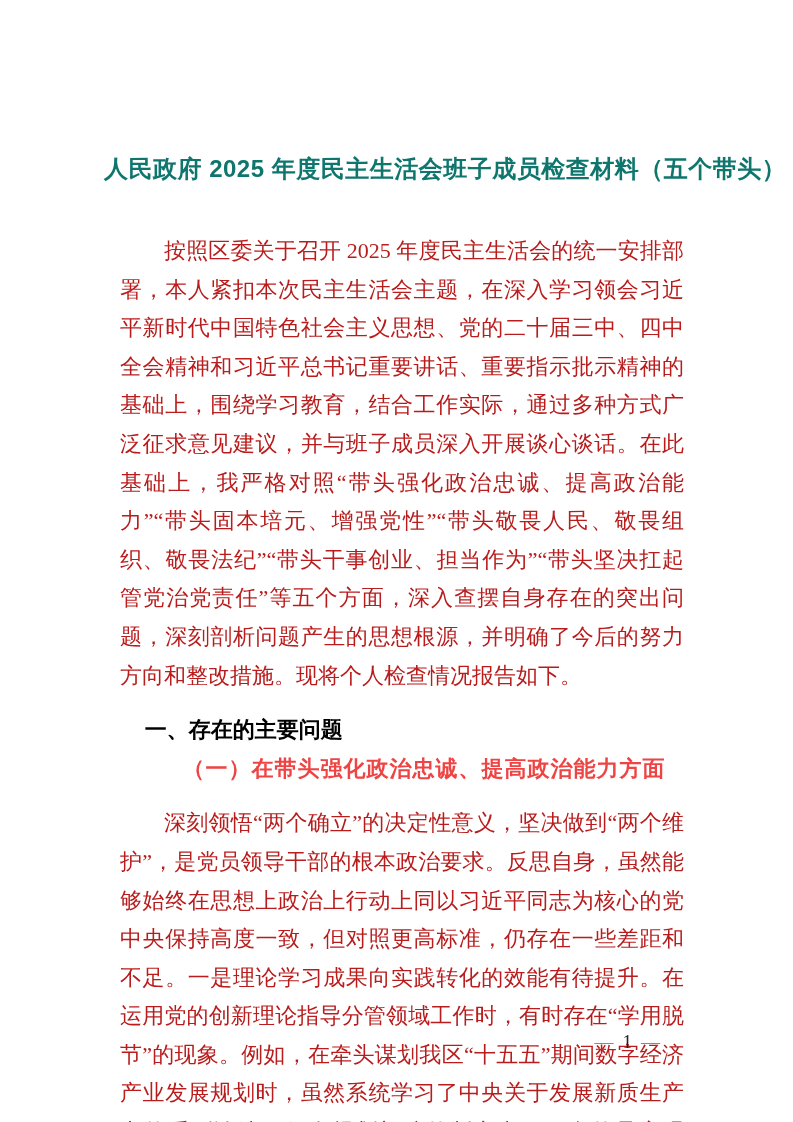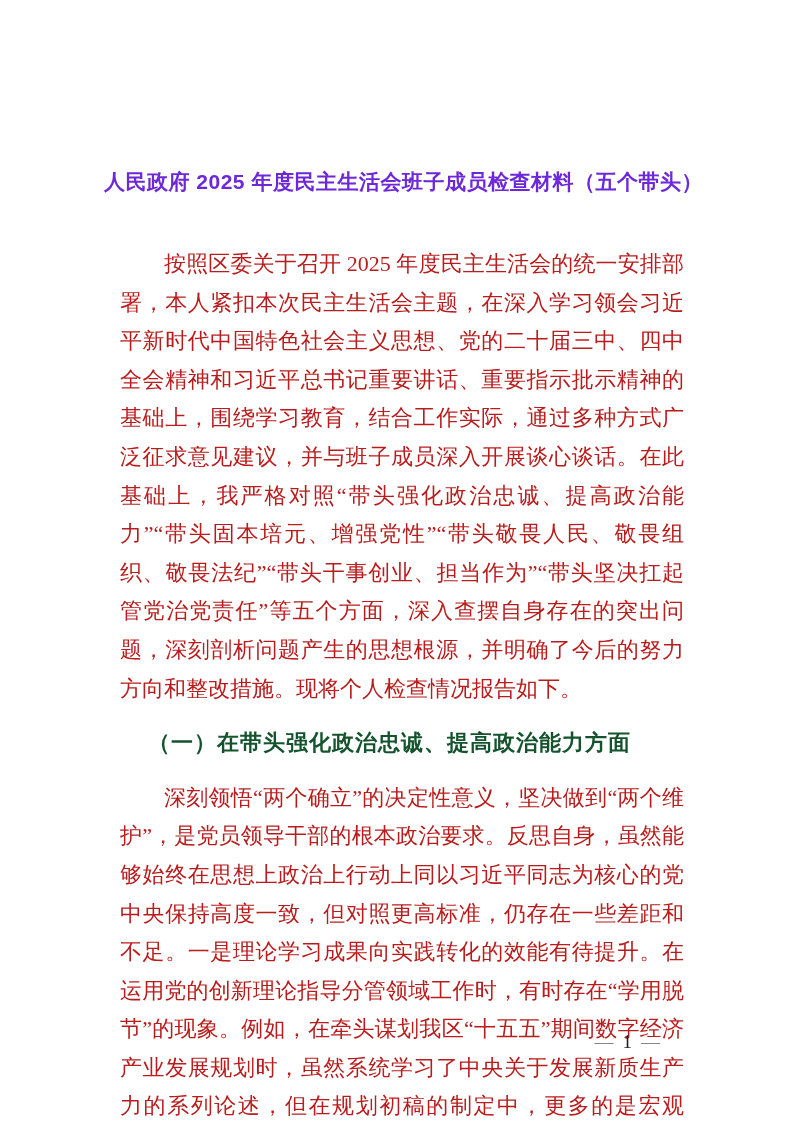--- a/index.html
+++ b/index.html
@@ -19,26 +19,26 @@
     position: absolute;
     top: 0;
     left: 0;
     width: 793px;
     height: 1122px;
     background: #ffffff;
     box-sizing: border-box;
     padding: 150px 93px 0 104px;
   }
   .doc-title {
-    margin: 13px 0 44px 0;
+    margin: 0 0 44px 0;
     font-family: "Liberation Sans", sans-serif;
     font-weight: bold;
-    font-size: 21px;
+    font-size: 24px;
     line-height: 38px;
-    color: #6d28d9;
+    color: #0f766e;
     letter-spacing: 0.5px;
     white-space: nowrap;
   }
   .doc-body {
     font-size: 22px;
     line-height: 38.6px;
     text-align: justify;
     text-justify: inter-ideograph;
   }
   .para {
@@ -58,23 +58,23 @@
     color: #000000;
     text-align: left;
   }
   .subsection-heading {
     margin: 0;
     text-indent: 2em;
     font-family: "Liberation Serif", serif;
     font-weight: bold;
     font-size: 22px;
     line-height: 38.6px;
-    color: #14532d;
+    color: #ef4444;
     letter-spacing: 1px;
-    text-align: left;
+    text-align: center;
   }
   .footer {
     position: absolute;
     top: 1030px;
     right: 124px;
     font-size: 19px;
     line-height: 24px;
     color: #1a1a1a;
     font-family: "Liberation Serif", serif;
   }
@@ -91,20 +91,21 @@
 <body>
 
 <div class="page">
 
   <h1 class="doc-title">人民政府 2025 年度民主生活会班子成员检查材料（五个带头）</h1>
 
   <div class="doc-body">
 
     <p class="para">按照区委关于召开 2025 年度民主生活会的统一安排部署，本人紧扣本次民主生活会主题，在深入学习领会习近平新时代中国特色社会主义思想、党的二十届三中、四中全会精神和习近平总书记重要讲话、重要指示批示精神的基础上，围绕学习教育，结合工作实际，通过多种方式广泛征求意见建议，并与班子成员深入开展谈心谈话。在此基础上，我严格对照“带头强化政治忠诚、提高政治能力”“带头固本培元、增强党性”“带头敬畏人民、敬畏组织、敬畏法纪”“带头干事创业、担当作为”“带头坚决扛起管党治党责任”等五个方面，深入查摆自身存在的突出问题，深刻剖析问题产生的思想根源，并明确了今后的努力方向和整改措施。现将个人检查情况报告如下。</p>
 
+    <h2 class="section-heading">一、存在的主要问题</h2>
 
     <h3 class="subsection-heading">（一）在带头强化政治忠诚、提高政治能力方面</h3>
 
     <p class="para">深刻领悟“两个确立”的决定性意义，坚决做到“两个维护”，是党员领导干部的根本政治要求。反思自身，虽然能够始终在思想上政治上行动上同以习近平同志为核心的党中央保持高度一致，但对照更高标准，仍存在一些差距和不足。一是理论学习成果向实践转化的效能有待提升。在运用党的创新理论指导分管领域工作时，有时存在“学用脱节”的现象。例如，在牵头谋划我区“十五五”期间数字经济产业发展规划时，虽然系统学习了中央关于发展新质生产力的系列论述，但在规划初稿的制定中，更多的是宏观性、党的二十届三中</p>
 
   </div>
 
   <div class="footer">
     <span class="dash">—</span><span class="num">1</span><span class="dash">—</span>
   </div>

